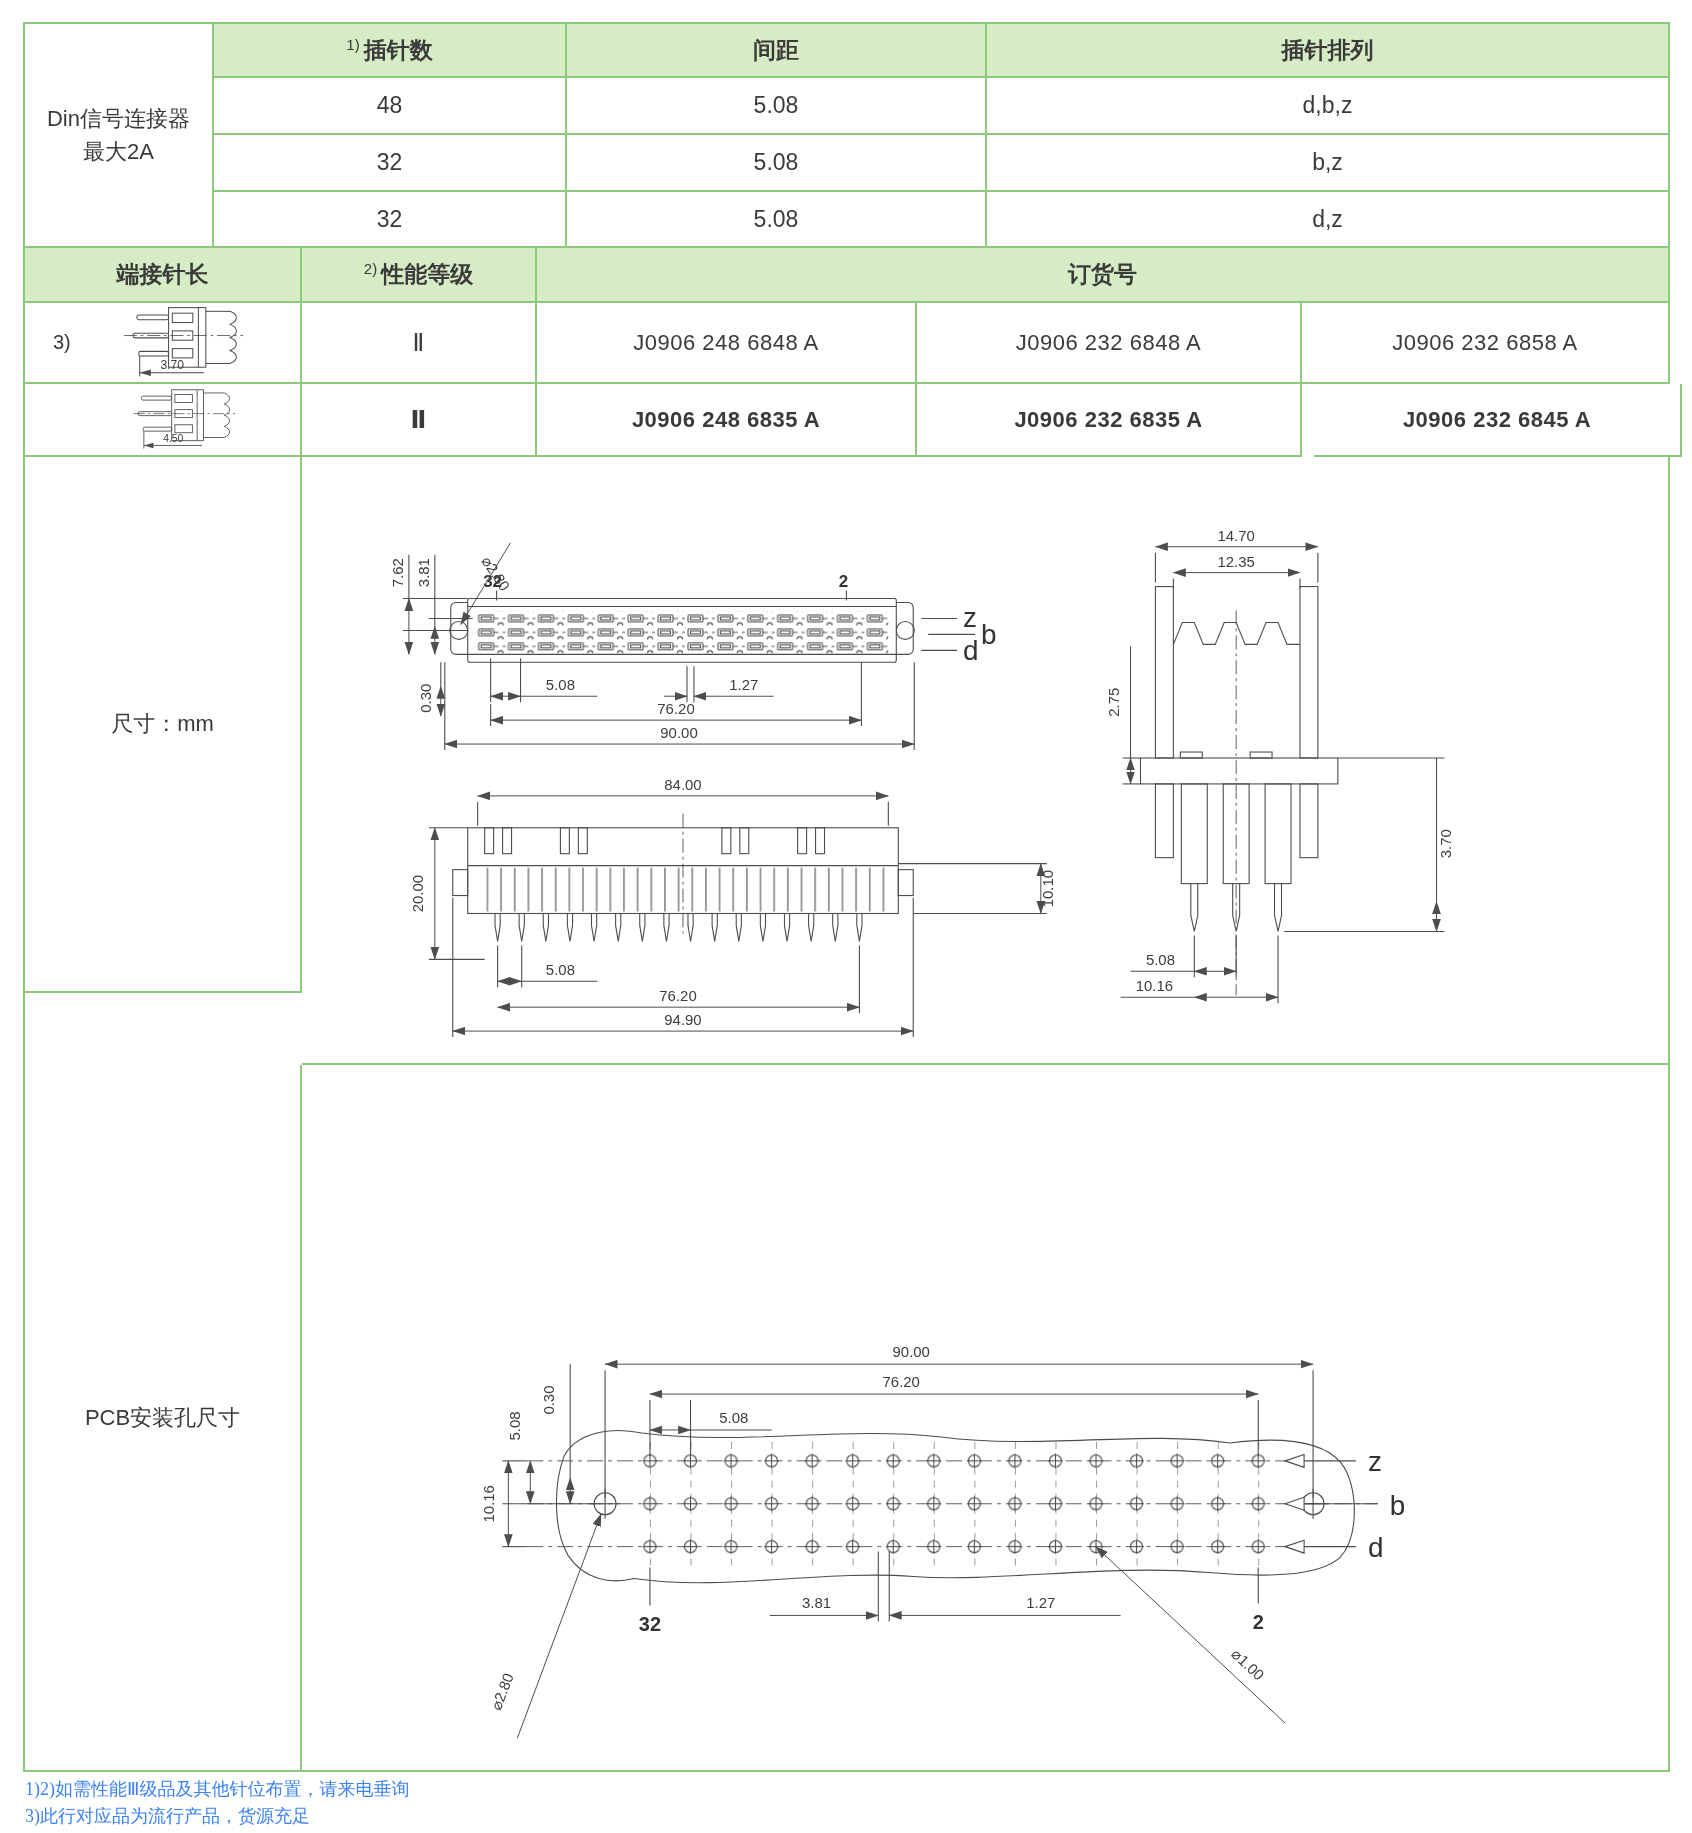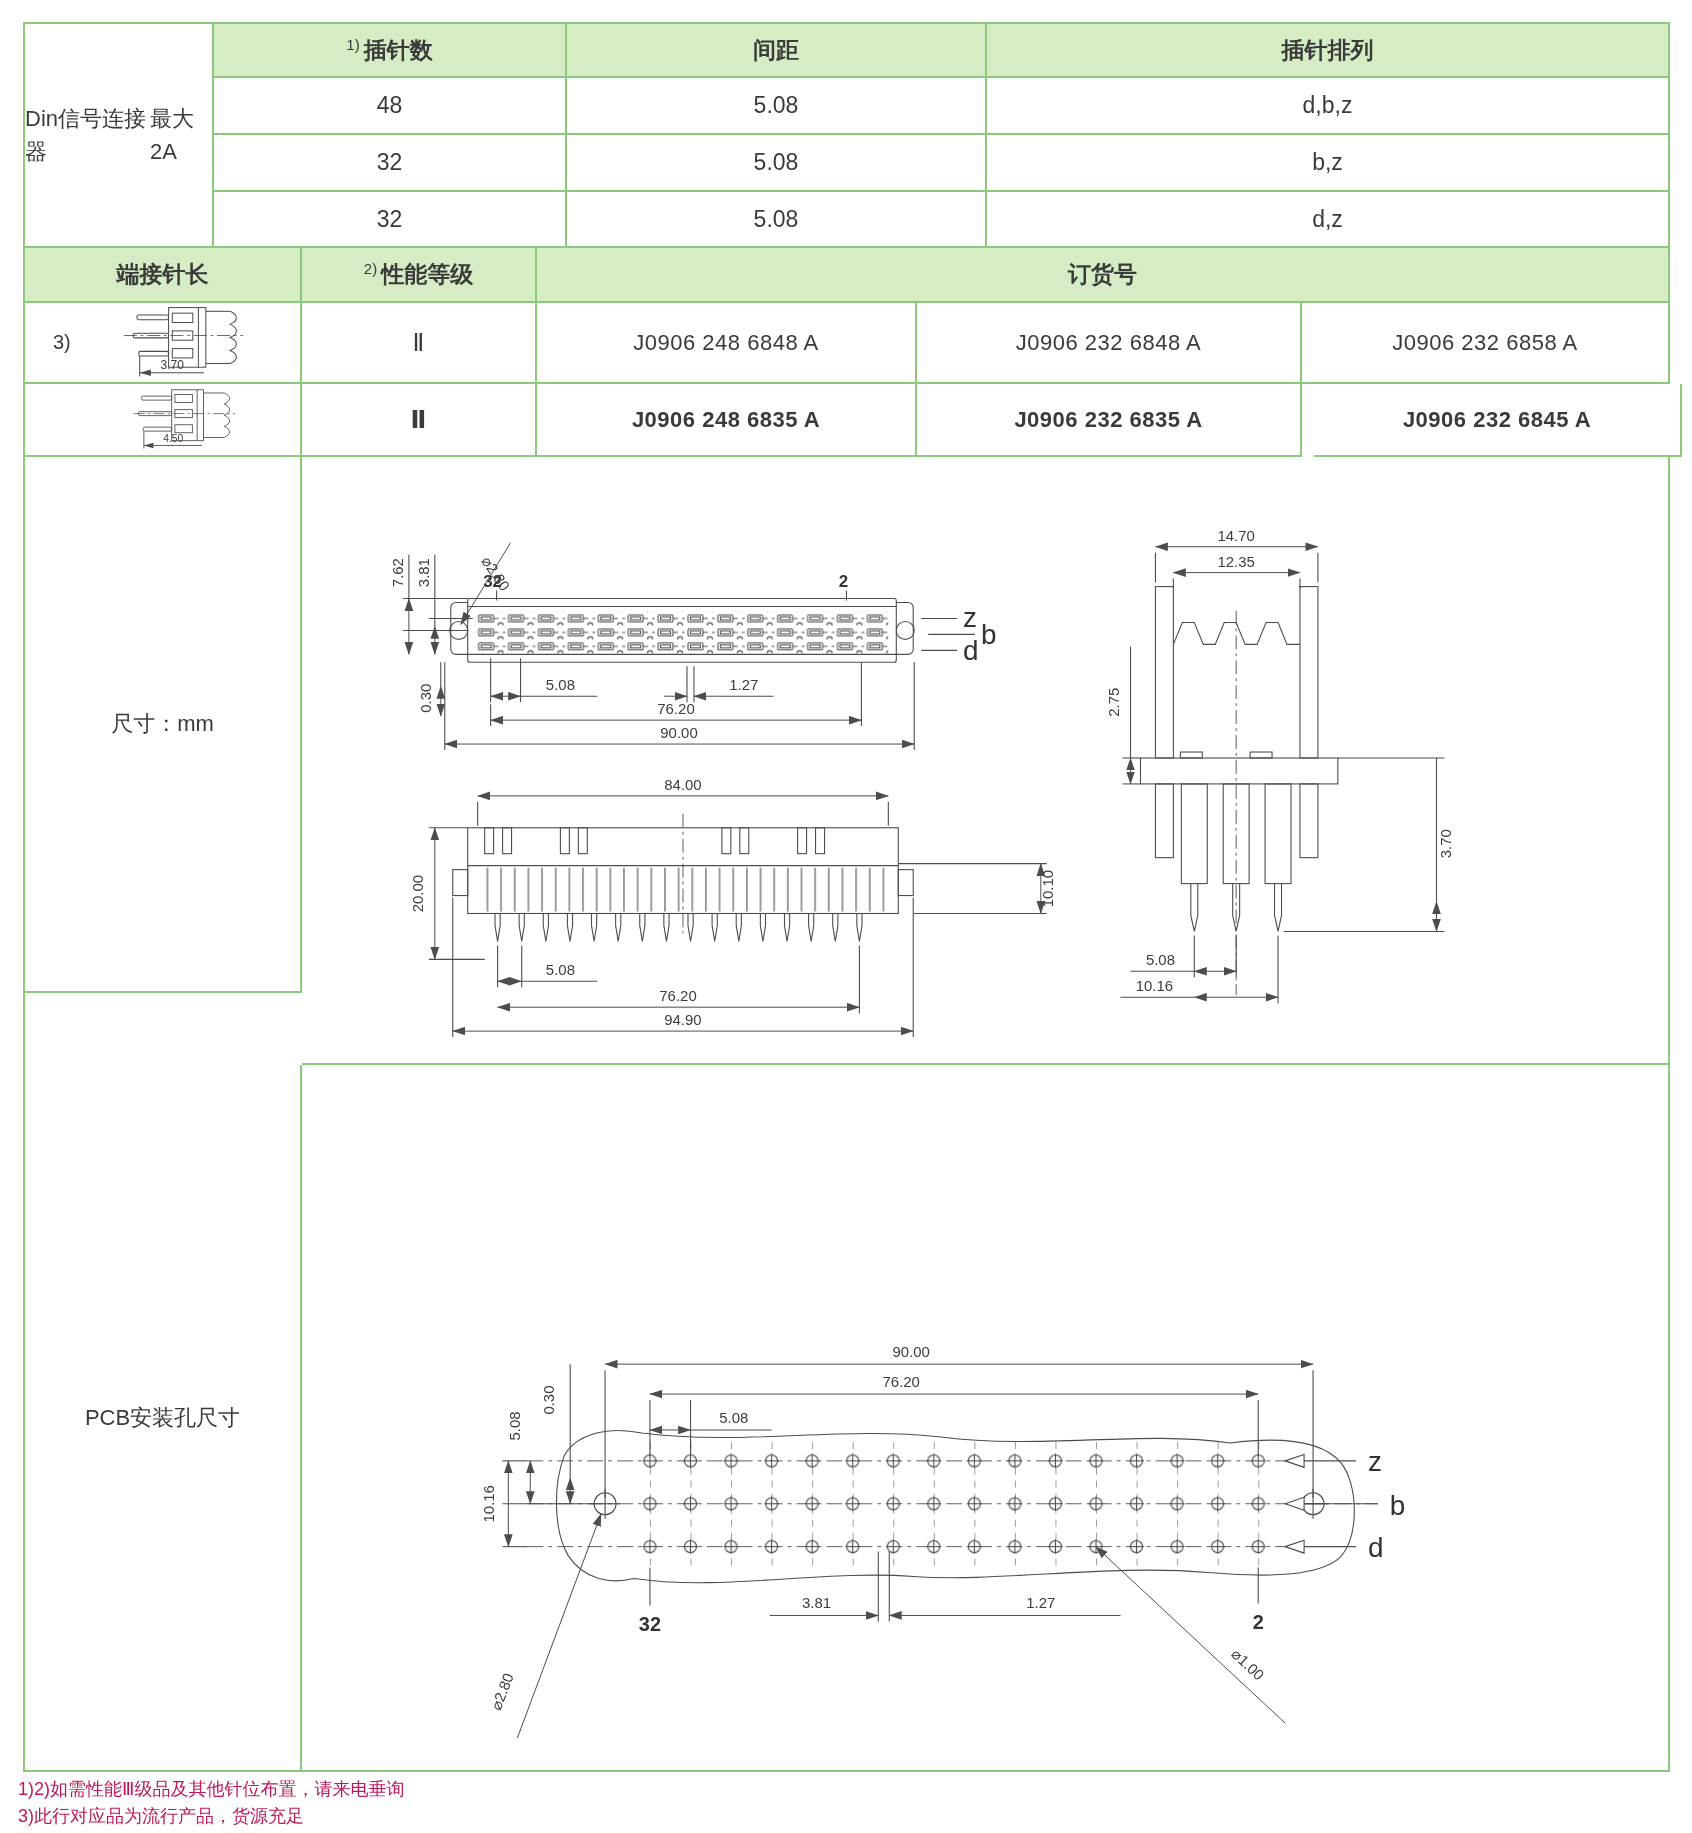--- a/index.html
+++ b/index.html
@@ -12,28 +12,28 @@
     border-top:2px solid #8cc97c; border-left:2px solid #8cc97c; box-sizing:border-box;
   }
   .cell {
     position:absolute; box-sizing:border-box;
     border-right:2px solid #8cc97c; border-bottom:2px solid #8cc97c;
     display:flex; align-items:center; justify-content:center;
     font-size:23px; color:#3a3a3a; overflow:hidden;
   }
   .hdr { background:#d6ecc5; font-weight:bold; font-size:23px; }
   .pfx { font-size:15px; font-weight:400; position:relative; top:-6px; margin-right:4px; }
-  .prod { flex-direction:row; line-height:1.5; font-size:22px; }
+  .prod { flex-direction:column; line-height:1.5; font-size:22px; }
   .ordno { font-size:22px; letter-spacing:0.5px; }
   .bold { font-weight:bold; }
   .grade { font-size:24px; }
   .iconcell { justify-content:flex-start; padding-left:28px; }
   .notelbl { width:52px; font-size:20px; }
   .seclbl { font-size:22px; }
-  .fnote { position:absolute; left:18px; font-size:18px; color:#be185d; }
+  .fnote { position:absolute; left:25px; font-size:18px; color:#3b82f6;font-family:Liberation Serif, serif; }
   svg { display:block; }
   .drawwrap { padding:0; }
   .drawwrap svg { width:100%; height:100%; }
   .ln  { fill:none; stroke:#4d4d4d; stroke-width:1.1; }
   .dim { fill:none; stroke:#4d4d4d; stroke-width:1; }
   .cl  { fill:none; stroke:#4d4d4d; stroke-width:0.9; stroke-dasharray:14 4 3 4; }
   .dsh { fill:none; stroke:#4d4d4d; stroke-width:0.9; stroke-dasharray:16 5 4 5; }
   .dimtxt  { fill:#3d3d3d; font-size:15px; stroke:none; text-anchor:middle; }
   .dimtxtl { fill:#3d3d3d; font-size:15px; stroke:none; text-anchor:start; }
   .rowl { fill:#333333; font-size:28px; stroke:none; text-anchor:start; }

